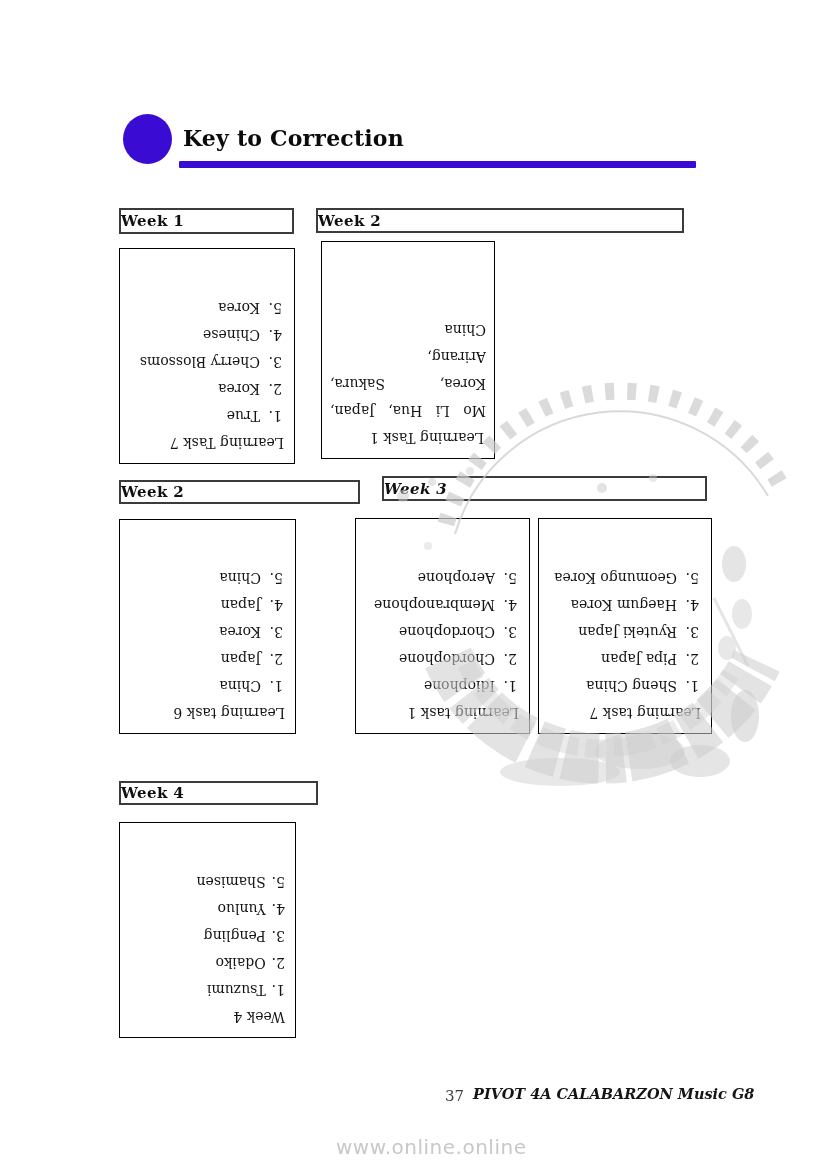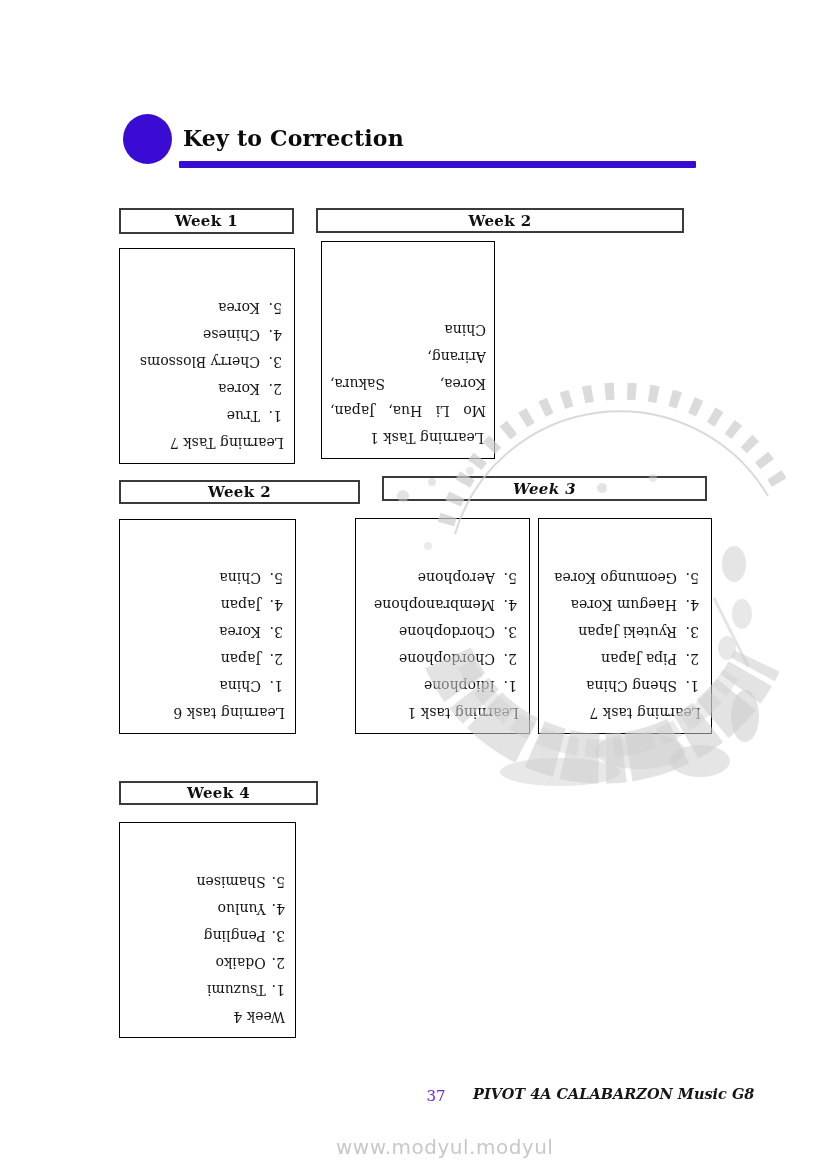--- a/index.html
+++ b/index.html
@@ -22,21 +22,21 @@
   }
   .title-rule{
     position:absolute; left:179px; top:145px; width:517px; height:7px;
     background:var(--accent); border-radius:1px;
   }
 
   
   .week-header{
     position:absolute; box-sizing:border-box; background:#fff;
     border:2px solid #3b3b3b;
-    display:flex; align-items:center; justify-content:center;
+    display:flex; align-items:center; 
     font-size:15px; font-weight:bold; letter-spacing:0.4px; color:#101010;
     z-index:2;
   }
   #w1-header{ left:119px; top:192px; width:175px; height:26px; }
   #w2a-header{ left:316px; top:192px; width:368px; height:25px; }
   #w2b-header{ left:119px; top:464px; width:241px; height:24px; }
   #w3-header{ left:382px; top:460px; width:325px; height:25px;font-style:italic; }
   #w4-header{ left:119px; top:765px; width:199px; height:24px; }
 
   
@@ -60,22 +60,22 @@
   .row{ display:flex; white-space:nowrap; }
   .row .num{ flex:0 0 26px; box-sizing:border-box; padding-left:4px; }
   .row .txt{ flex:0 1 auto; }
   .compact .row .num{ flex:0 0 auto; padding-left:2px; margin-right:6px; }
 
   .para .pline{ width:100%; }
   .para .jline{ text-align:justify; text-align-last:justify; }
 
   
   .page-number{
-    position:absolute; left:408px; top:1071px; width:56px; text-align:center;
-    font-size:15px; color:#6d28d9;
+    position:absolute; left:408px; top:1071px; width:56px; text-align:right;
+    font-size:15px; color:#404040;
   }
   .footer-right{
     position:absolute; left:473px; top:1069px; width:270px; text-align:right;
     font-size:14.5px; font-style:italic; font-weight:bold; color:#151515;
     white-space:nowrap;
   }
   .site-watermark{
     position:absolute; left:336px; top:1119px;
     font-family:"DejaVu Sans", sans-serif; font-size:20px; letter-spacing:0.5px;
     color:#c8c8c8; white-space:nowrap;
@@ -244,21 +244,21 @@
       </div>
       <div class="row">
         <span class="num">5.</span>
         <span class="txt">Shamisen</span>
       </div>
     </div>
   </div>
 
   <div class="page-number">37</div>
   <div class="footer-right">PIVOT 4A CALABARZON Music G8</div>
-  <div class="site-watermark">www.modyul.modyul</div>
+  <div class="site-watermark">www.online.online</div>
 
   <svg class="stamp" viewBox="0 0 826 1169" xmlns="http://www.w3.org/2000/svg">
     <g stroke="#cccccc" fill="none">
       <path d="M446 508 A182 182 0 0 1 780 468" stroke-width="17" stroke-dasharray="9 13" opacity="0.7"></path>
       <path d="M455 518 A172 172 0 0 1 768 480" stroke-width="2" opacity="0.75"></path>
       <path d="M448 642 A170 170 0 0 0 757 645" stroke-width="50" stroke-dasharray="34 7 18 5 52 9 26 6" opacity="0.55"></path>
       <path d="M466 648 A150 150 0 0 0 735 650" stroke-width="18" stroke-dasharray="20 9 40 7" opacity="0.4"></path>
       <path d="M714 582 L748 650" stroke-width="3" opacity="0.5"></path>
     </g>
     <g fill="#cccccc" stroke="none">

